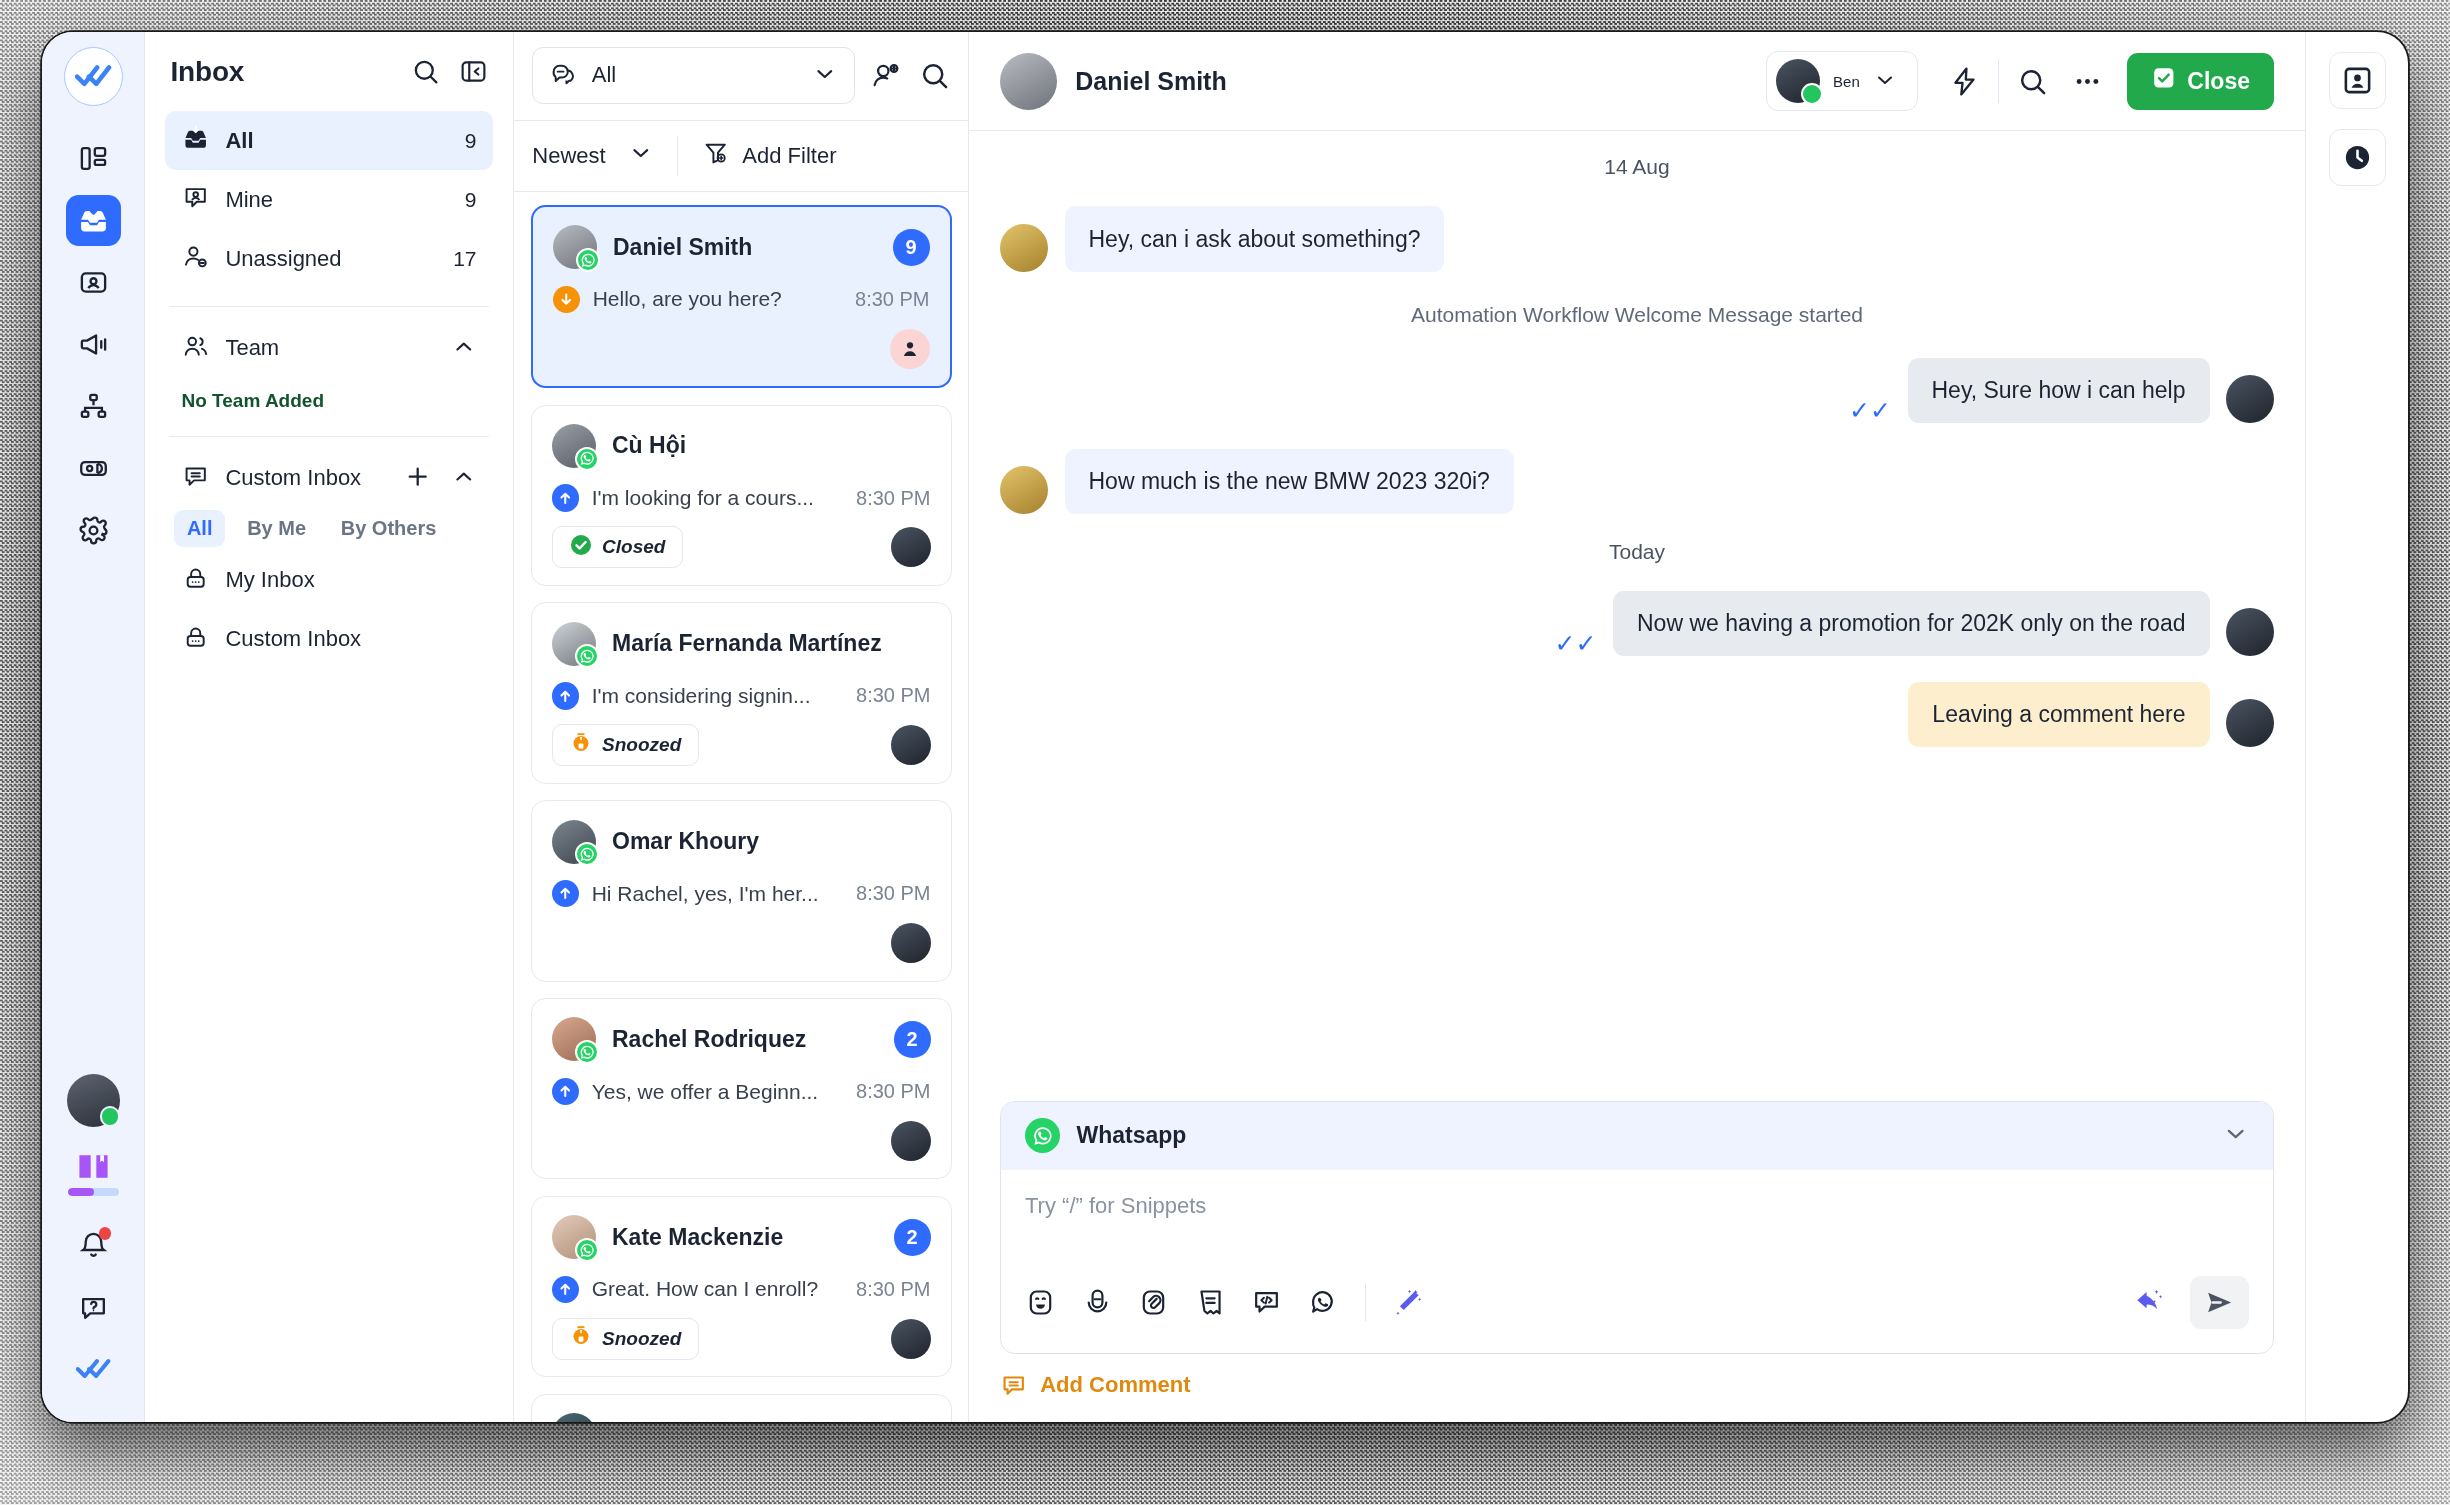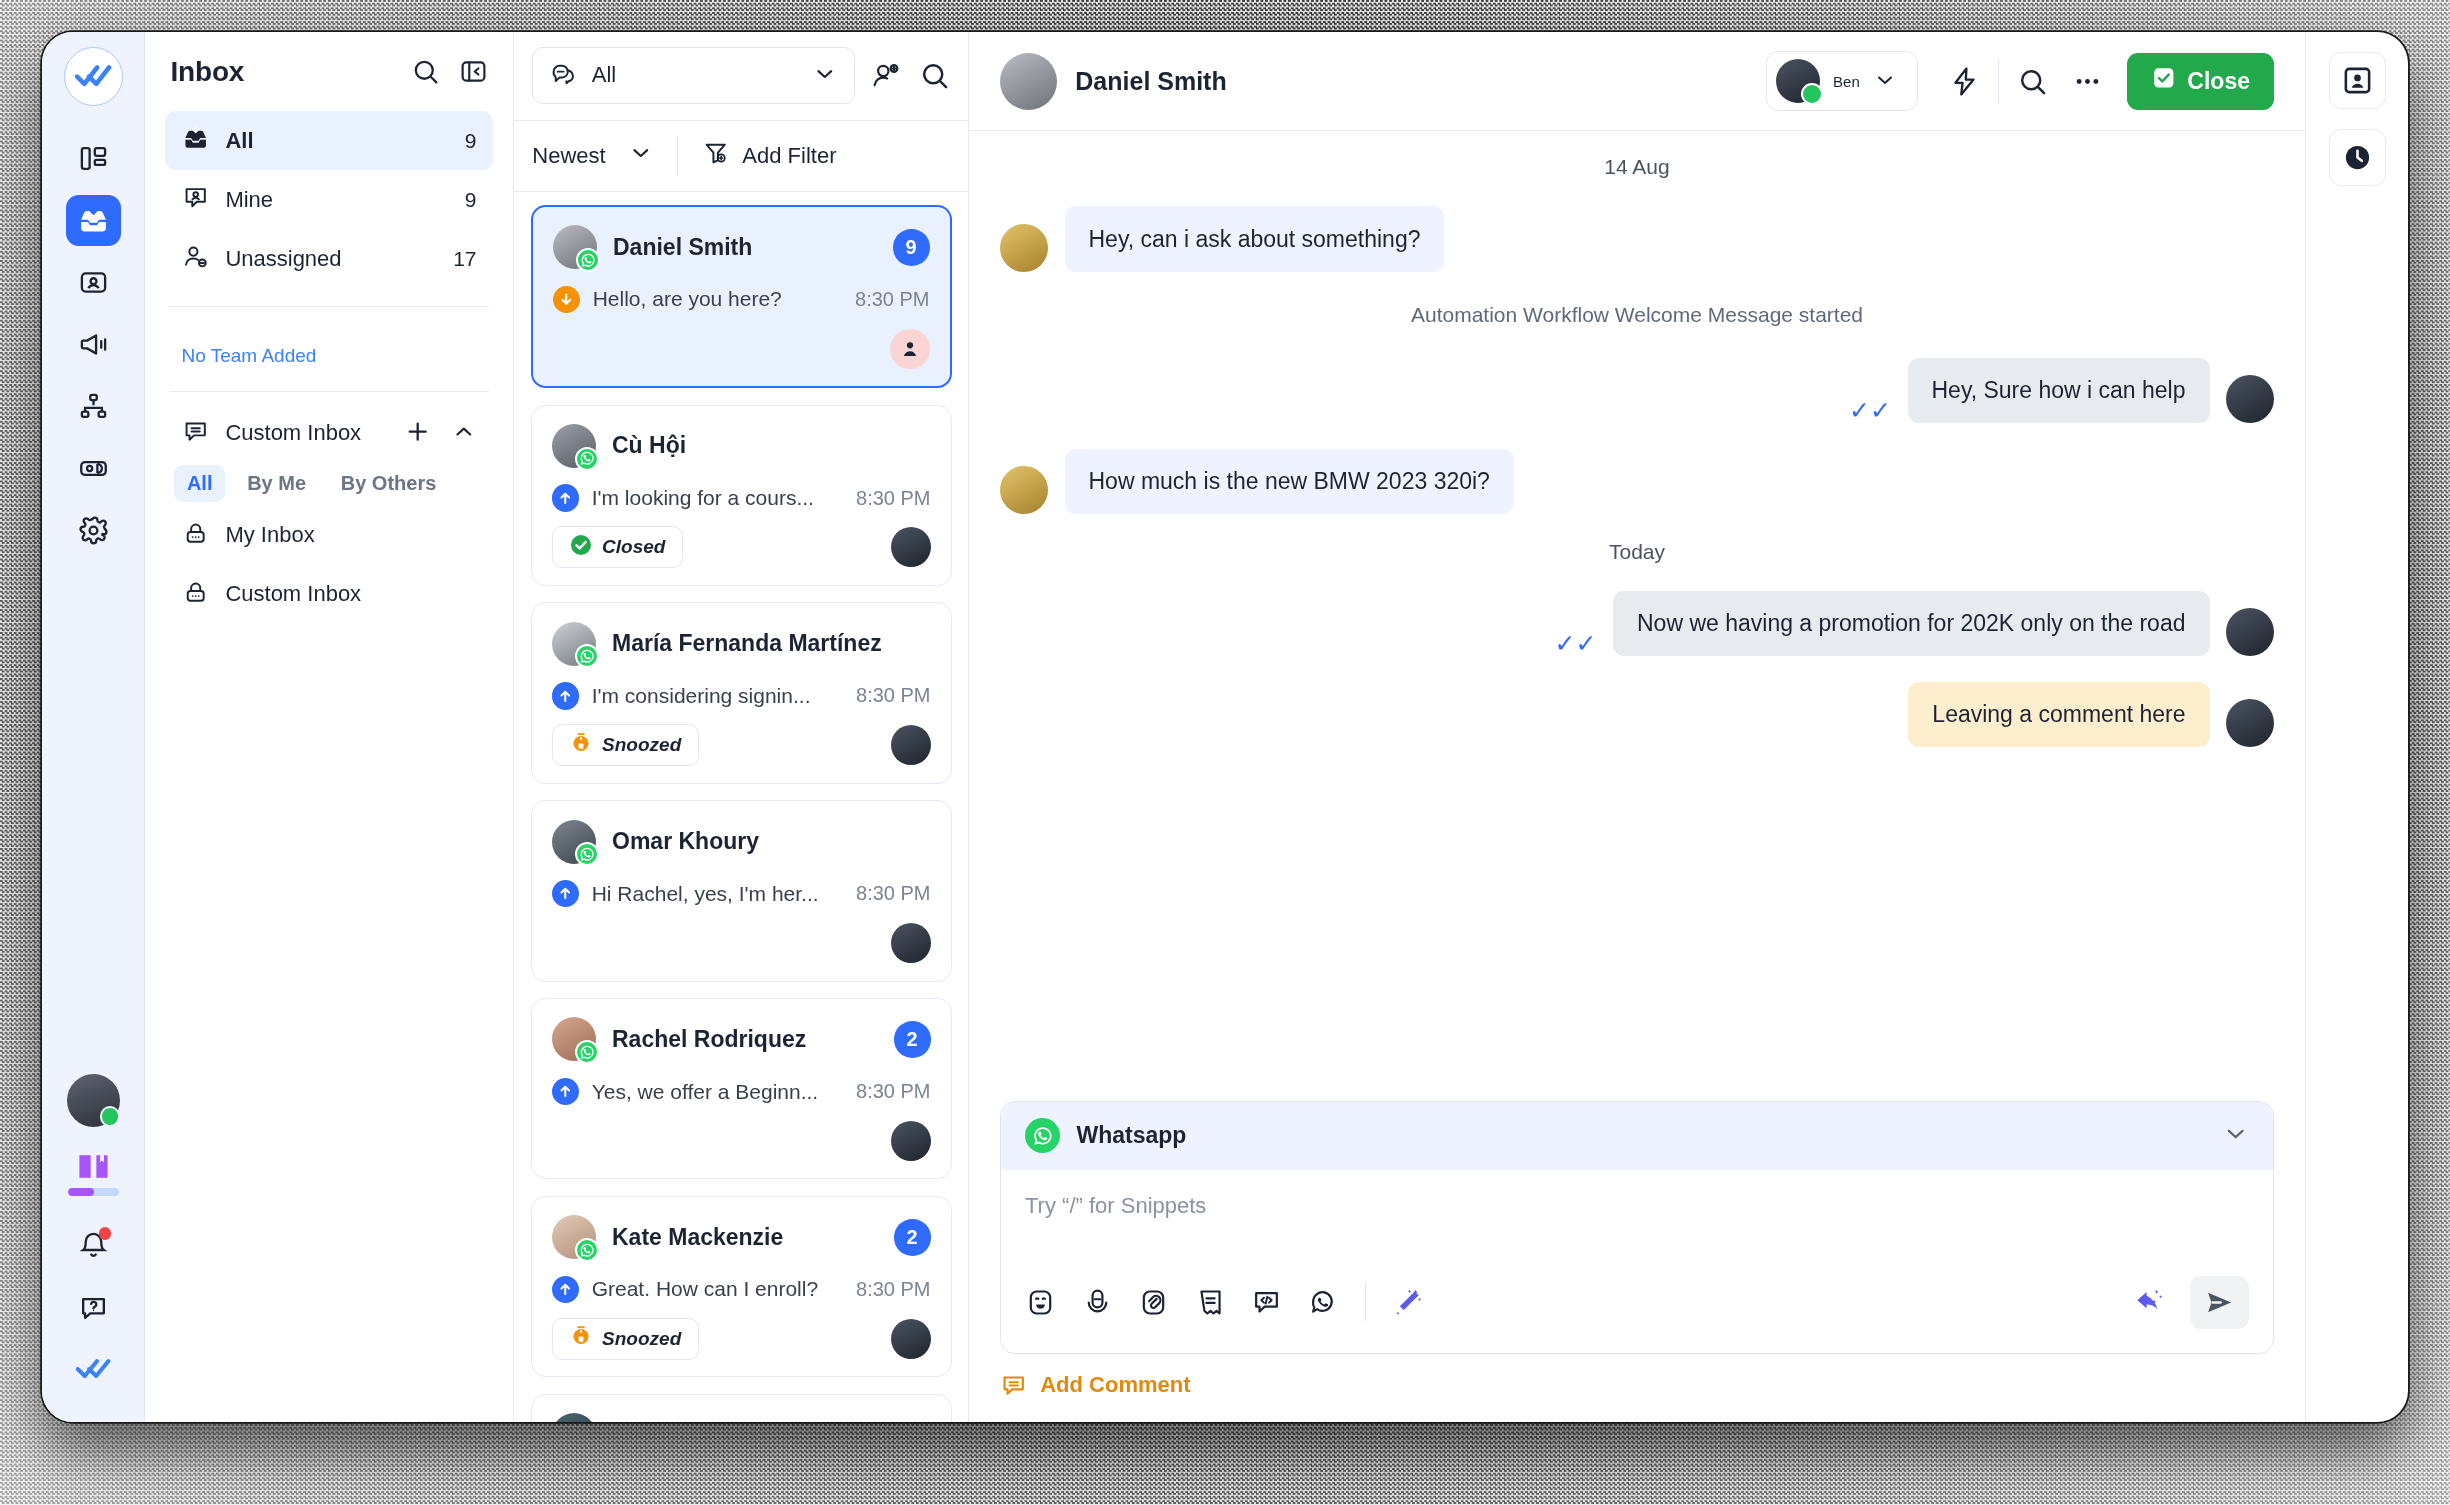--- a/index.html
+++ b/index.html
@@ -95,21 +95,21 @@
   .sb-item .count { font-size:21px; color:#1c2434; }
 
   .sb-divider { height:0.9px; background:#e6e9ef; margin:18.3px 3.7px; }
 
   .sb-section {
     display:flex; align-items:center; gap:16.5px;
     padding: 7.3px 16.5px; cursor:pointer;
   }
   .sb-section .stitle { font-size:22px; color:#1c2434; flex:1; }
   .sb-section .acts { display:flex; align-items:center; gap:20px; }
-  .sb-empty { font-size:19px; font-weight:400; color:#3b82f6; padding: 20px 16.5px 5.5px; }
+  .sb-empty { font-size:19px; font-weight:700; color:#14532d; padding: 20px 16.5px 5.5px; }
 
   .seg { display:flex; align-items:center; gap:9.1px; padding: 9.1px 9.1px 3.7px; }
   .seg-item {
     font-size:20px; font-weight:700; color:#6b7585;
     padding: 7.3px 12.8px; border-radius:9.1px; cursor:pointer;
   }
   .seg-item.active { color:#2f6bff; background:#e9f0fe; }
 
   
   .convlist {
@@ -397,20 +397,38 @@
             <circle cx="17.8" cy="17.5" r="3"></circle>
             <path d="M16.4 17.5h2.8"></path>
           </svg>
       </span>
       <span class="label">Unassigned</span>
       <span class="count">17</span>
     </div>
 
     <div class="sb-divider"></div>
 
+    <div class="sb-section">
+      <span>
+        <svg width="27.4" height="27.4" viewBox="0 0 24 24" fill="none" stroke="#1c2434" stroke-width="1.7" stroke-linecap="round">
+            <circle cx="9" cy="7.5" r="3.3"></circle>
+            <path d="M3.3 19c.5-3.3 2.9-5.2 5.7-5.2s5.2 1.9 5.7 5.2"></path>
+            <path d="M16 4.6a3.2 3.2 0 0 1 0 6"></path>
+            <path d="M17.5 13.9c2 .6 3.3 2.3 3.6 4.6"></path>
+          </svg>
+      </span>
+      <span class="stitle">Team</span>
+      <span class="acts">
+        <span>
+          <svg width="25.6" height="25.6" viewBox="0 0 24 24" fill="none" stroke="#1c2434" stroke-width="2" stroke-linecap="round" stroke-linejoin="round">
+              <path d="M6 14.5 12 9l6 5.5"></path>
+            </svg>
+        </span>
+      </span>
+    </div>
 
     <div class="sb-empty">No Team Added</div>
 
     <div class="sb-divider"></div>
 
     <div class="sb-section">
       <span>
         <svg width="27.4" height="27.4" viewBox="0 0 24 24" fill="none" stroke="#1c2434" stroke-width="1.7" stroke-linejoin="round">
             <path d="M4 4.8h16v10.4h-9.4L6.6 19v-3.8H4z"></path>
             <path d="M8.4 9h7.2M8.4 11.8h7.2" stroke-linecap="round"></path>

